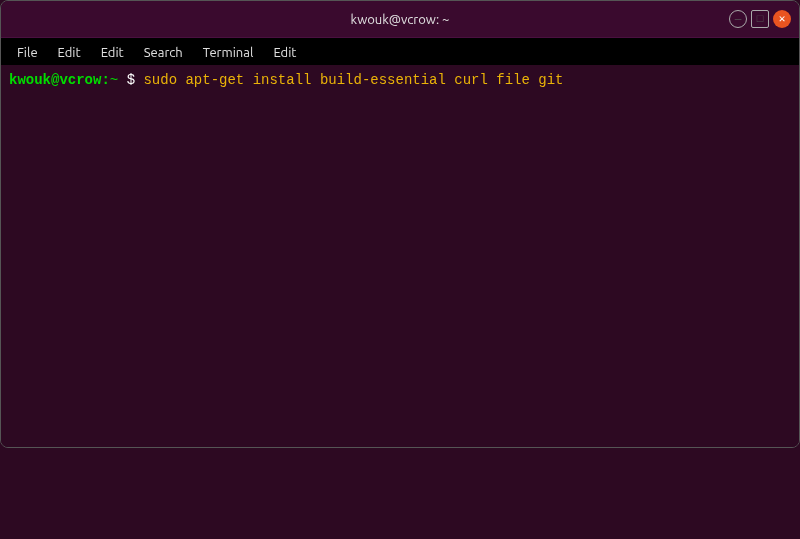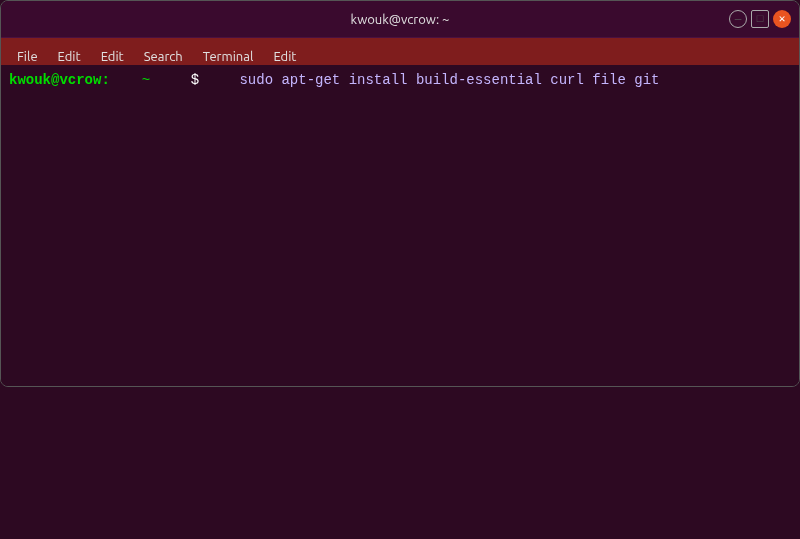--- a/index.html
+++ b/index.html
@@ -11,21 +11,21 @@
     body {
       width: 800px;
       height: 539px;
       background: #2d0922;
       font-family: 'Courier New', Courier, monospace;
       overflow: hidden;
     }
 
     .window {
       width: 800px;
-      height: 387px;
+      height: 448px;
       display: flex;
       flex-direction: column;
       border: 1px solid #555;
       border-radius: 8px;
       overflow: hidden;
     }
 
     .titlebar {
       background: #3a0a2e;
       height: 36px;
@@ -93,24 +93,24 @@
       display: flex;
       align-items: center;
       justify-content: center;
       color: #fff;
       font-size: 11px;
       font-weight: bold;
       line-height: 1;
     }
 
     .menubar {
-      background: #7f1d1d;
+      background: #000000;
       height: 28px;
       display: flex;
-      align-items: flex-end;
+      align-items: center;
       padding: 0 8px;
       gap: 4px;
       flex-shrink: 0;
       border-top: 1px solid #4a1040;
     }
 
     .menu-item {
       color: #e0e0e0;
       font-size: 13px;
       padding: 2px 8px;
@@ -126,38 +126,37 @@
       overflow: hidden;
     }
 
     .terminal-line {
       display: flex;
       align-items: baseline;
       flex-wrap: wrap;
       font-size: 14px;
       line-height: 1.4;
       white-space: pre;
-      gap: 32px;
     }
 
     .prompt-user {
       color: #00dd00;
       font-weight: bold;
     }
 
     .prompt-separator {
       color: #00dd00;
     }
 
     .prompt-dollar {
       color: #ffffff;
     }
 
     .command-text {
-      color: #c4b5fd;
+      color: #eab308;
     }
   </style>
 </head>
 <body>
 
 <div class="window">
 
   <div class="titlebar">
     <span class="titlebar-title">kwouk@vcrow: ~</span>
     <div class="window-controls">

